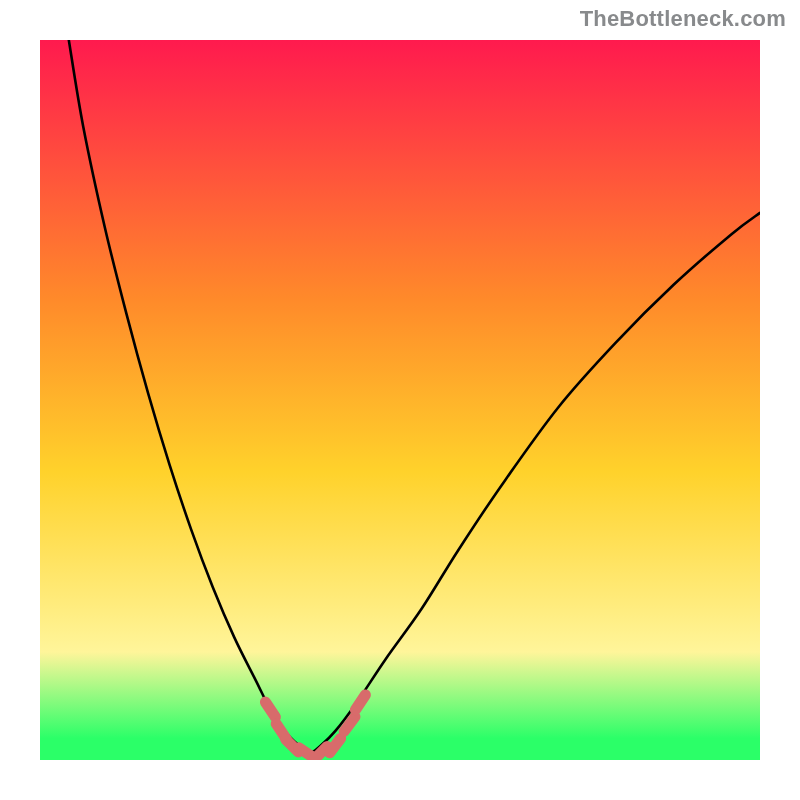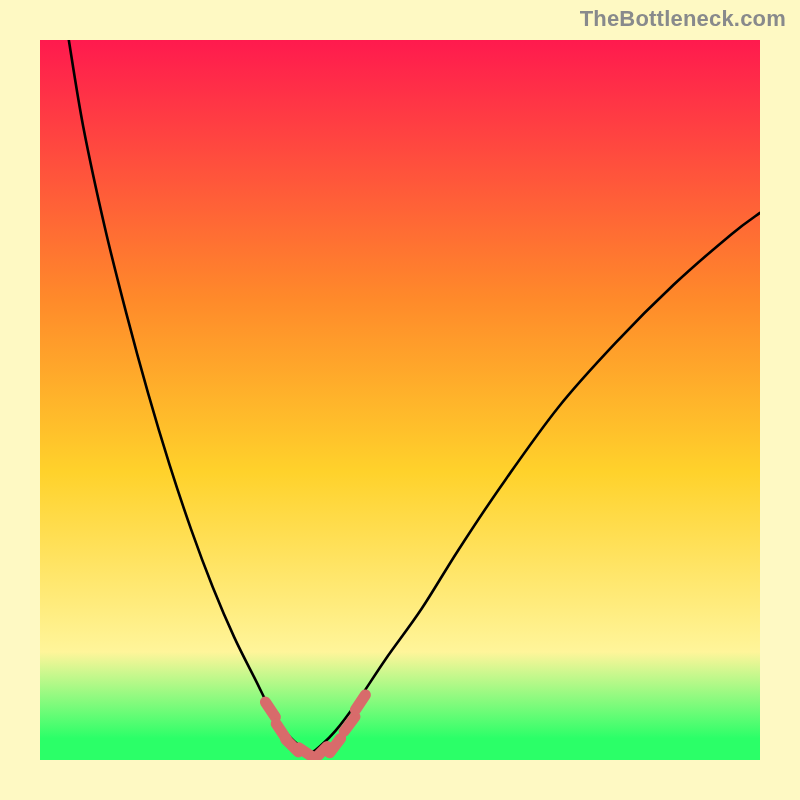--- a/index.html
+++ b/index.html
@@ -8,21 +8,21 @@
     width: 800px;
     height: 800px;
     background: #000;
     overflow: hidden;
     font-family: Arial, Helvetica, sans-serif;
   }
   .outer {
     position: relative;
     width: 800px;
     height: 800px;
-    background: #fef9c3;
+    background: #ffffff;
   }
   .watermark {
     position: absolute;
     top: 6px;
     right: 14px;
     color: #888a8c;
     font-size: 22px;
     font-weight: 600;
     letter-spacing: 0.2px;
     z-index: 10;

